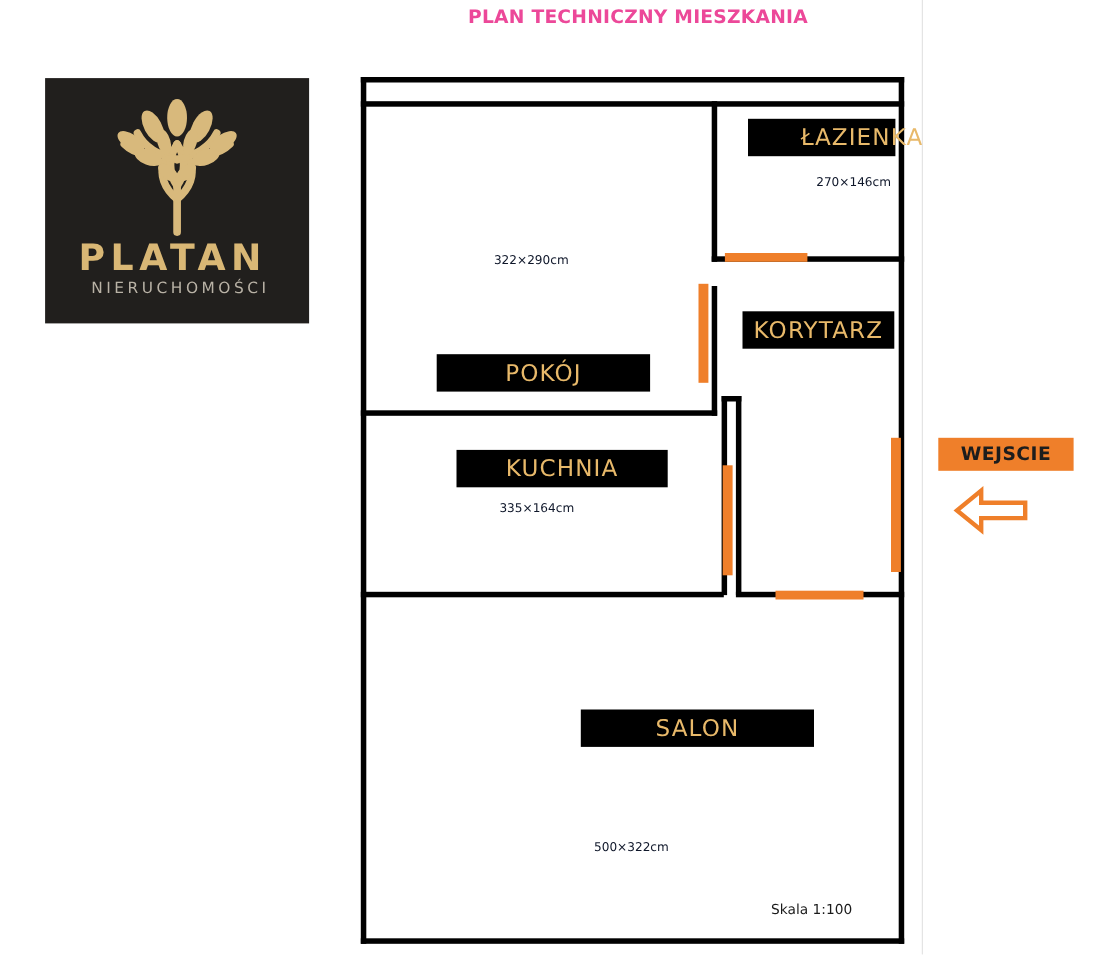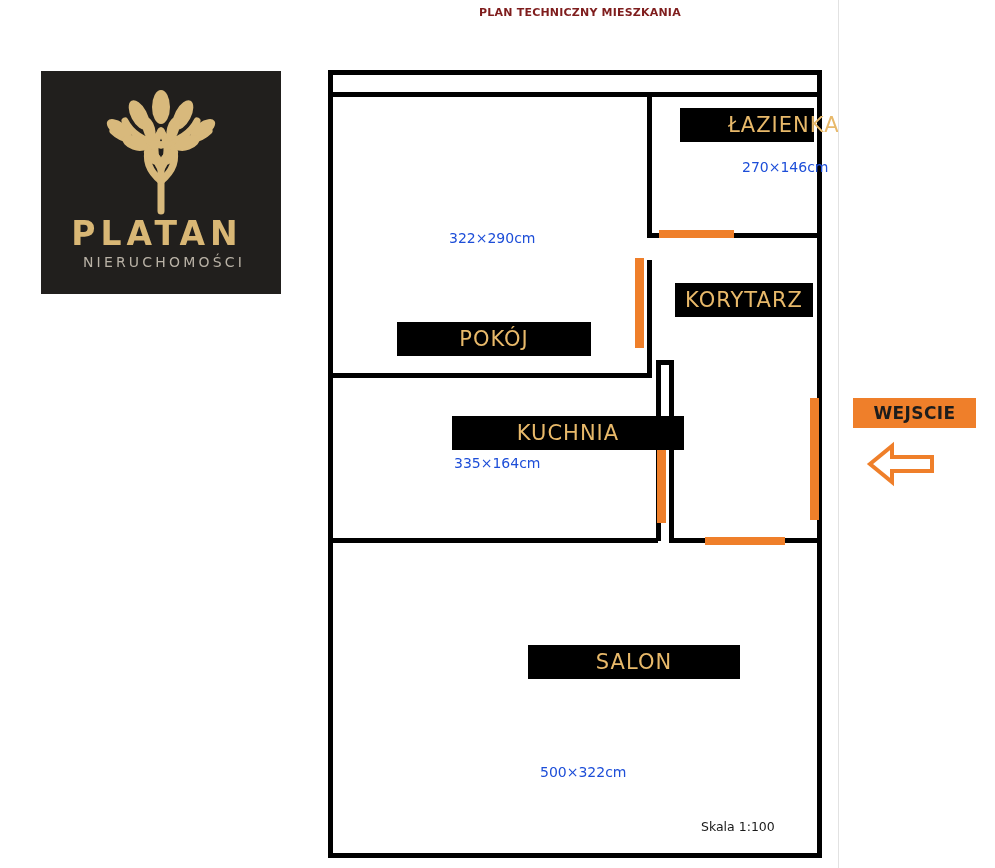--- a/index.html
+++ b/index.html
@@ -15,24 +15,24 @@
     background: #ffffff;
     overflow: hidden;
   }
 
   
   #plan-title {
     position: absolute;
     left: 330px; top: 6px;
     width: 500px;
     text-align: center;
-    font-size: 11px;
+    font-size: 17px;
     font-weight: bold;
     letter-spacing: 0.2px;
-    color: #7f1d1d;
+    color: #ec4899;
   }
 
   
   #logo-card {
     position: absolute;
     left: 41px; top: 71px;
     width: 240px; height: 223px;
     background: #211f1d;
   }
   #logo-tree {
@@ -82,22 +82,22 @@
     color: #e8b96a;
     font-size: 21px;
     letter-spacing: 1px;
     text-align: center;
     line-height: 34px;
     height: 34px;
     white-space: nowrap;
   }
   .dims {
     position: absolute;
-    color: #1d4ed8;
-    font-size: 14px;
+    color: #0f172a;
+    font-size: 11px;
     white-space: nowrap;
   }
   #scale-note {
     position: absolute;
     color: #1a1a1a;
     font-size: 12.5px;
     white-space: nowrap;
   }
 
   
@@ -195,21 +195,21 @@
     <div class="door" style="left:377px; top:467px; width:80px; height:8px;"></div>
 
     <div class="room-label" style="left:69px; top:228px; width:194px;margin-top:24px;">POKÓJ</div>
     <div class="dims" style="left:121px; top:160px;">322×290cm</div>
 
     <div class="room-label" style="left:352px; top:38px; width:134px;padding-left:48px;">ŁAZIENKA</div>
     <div class="dims" style="left:414px; top:89px;">270×146cm</div>
 
     <div class="room-label" style="left:347px; top:213px; width:138px;">KORYTARZ</div>
 
-    <div class="room-label" style="left:87px; top:346px; width:232px;margin-left:37px;">KUCHNIA</div>
+    <div class="room-label" style="left:87px; top:339px; width:192px;">KUCHNIA</div>
     <div class="dims" style="left:126px; top:385px;">335×164cm</div>
 
     <div class="room-label" style="left:200px; top:575px; width:212px;">SALON</div>
     <div class="dims" style="left:212px; top:694px;">500×322cm</div>
 
     <div id="scale-note" style="left:373px; top:749px;">Skala 1:100</div>
   </div>
 
   <div id="page-divider"></div>
 

